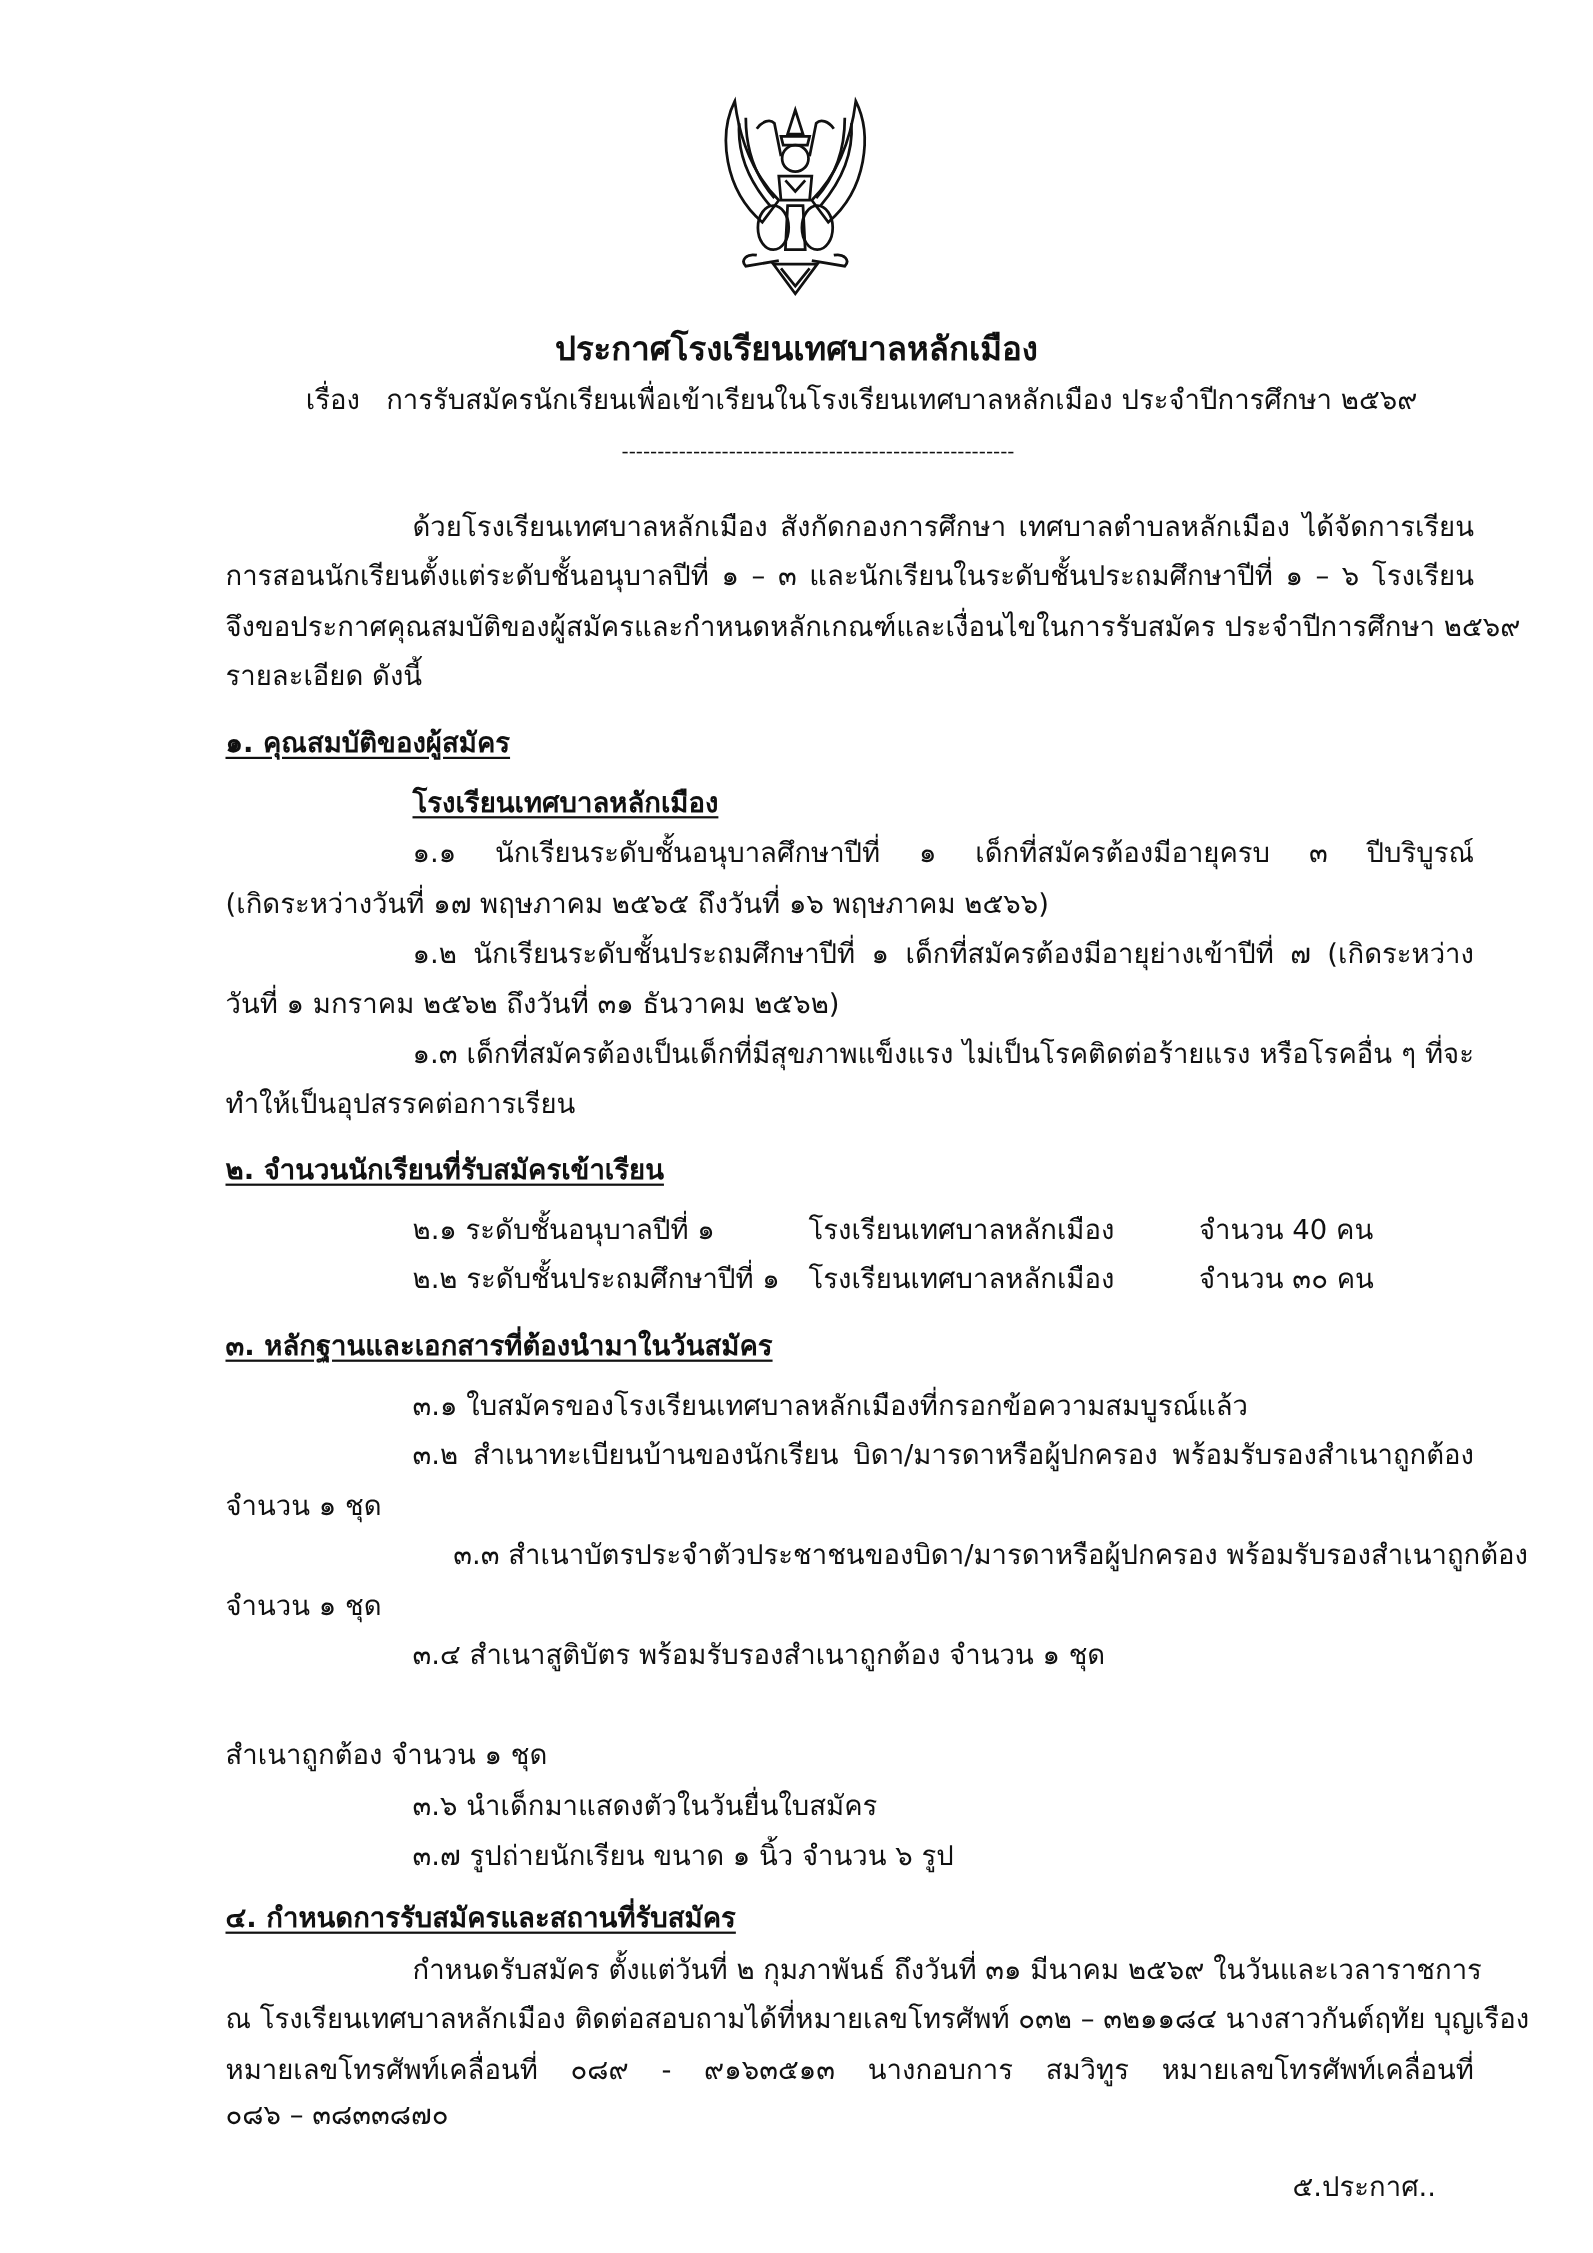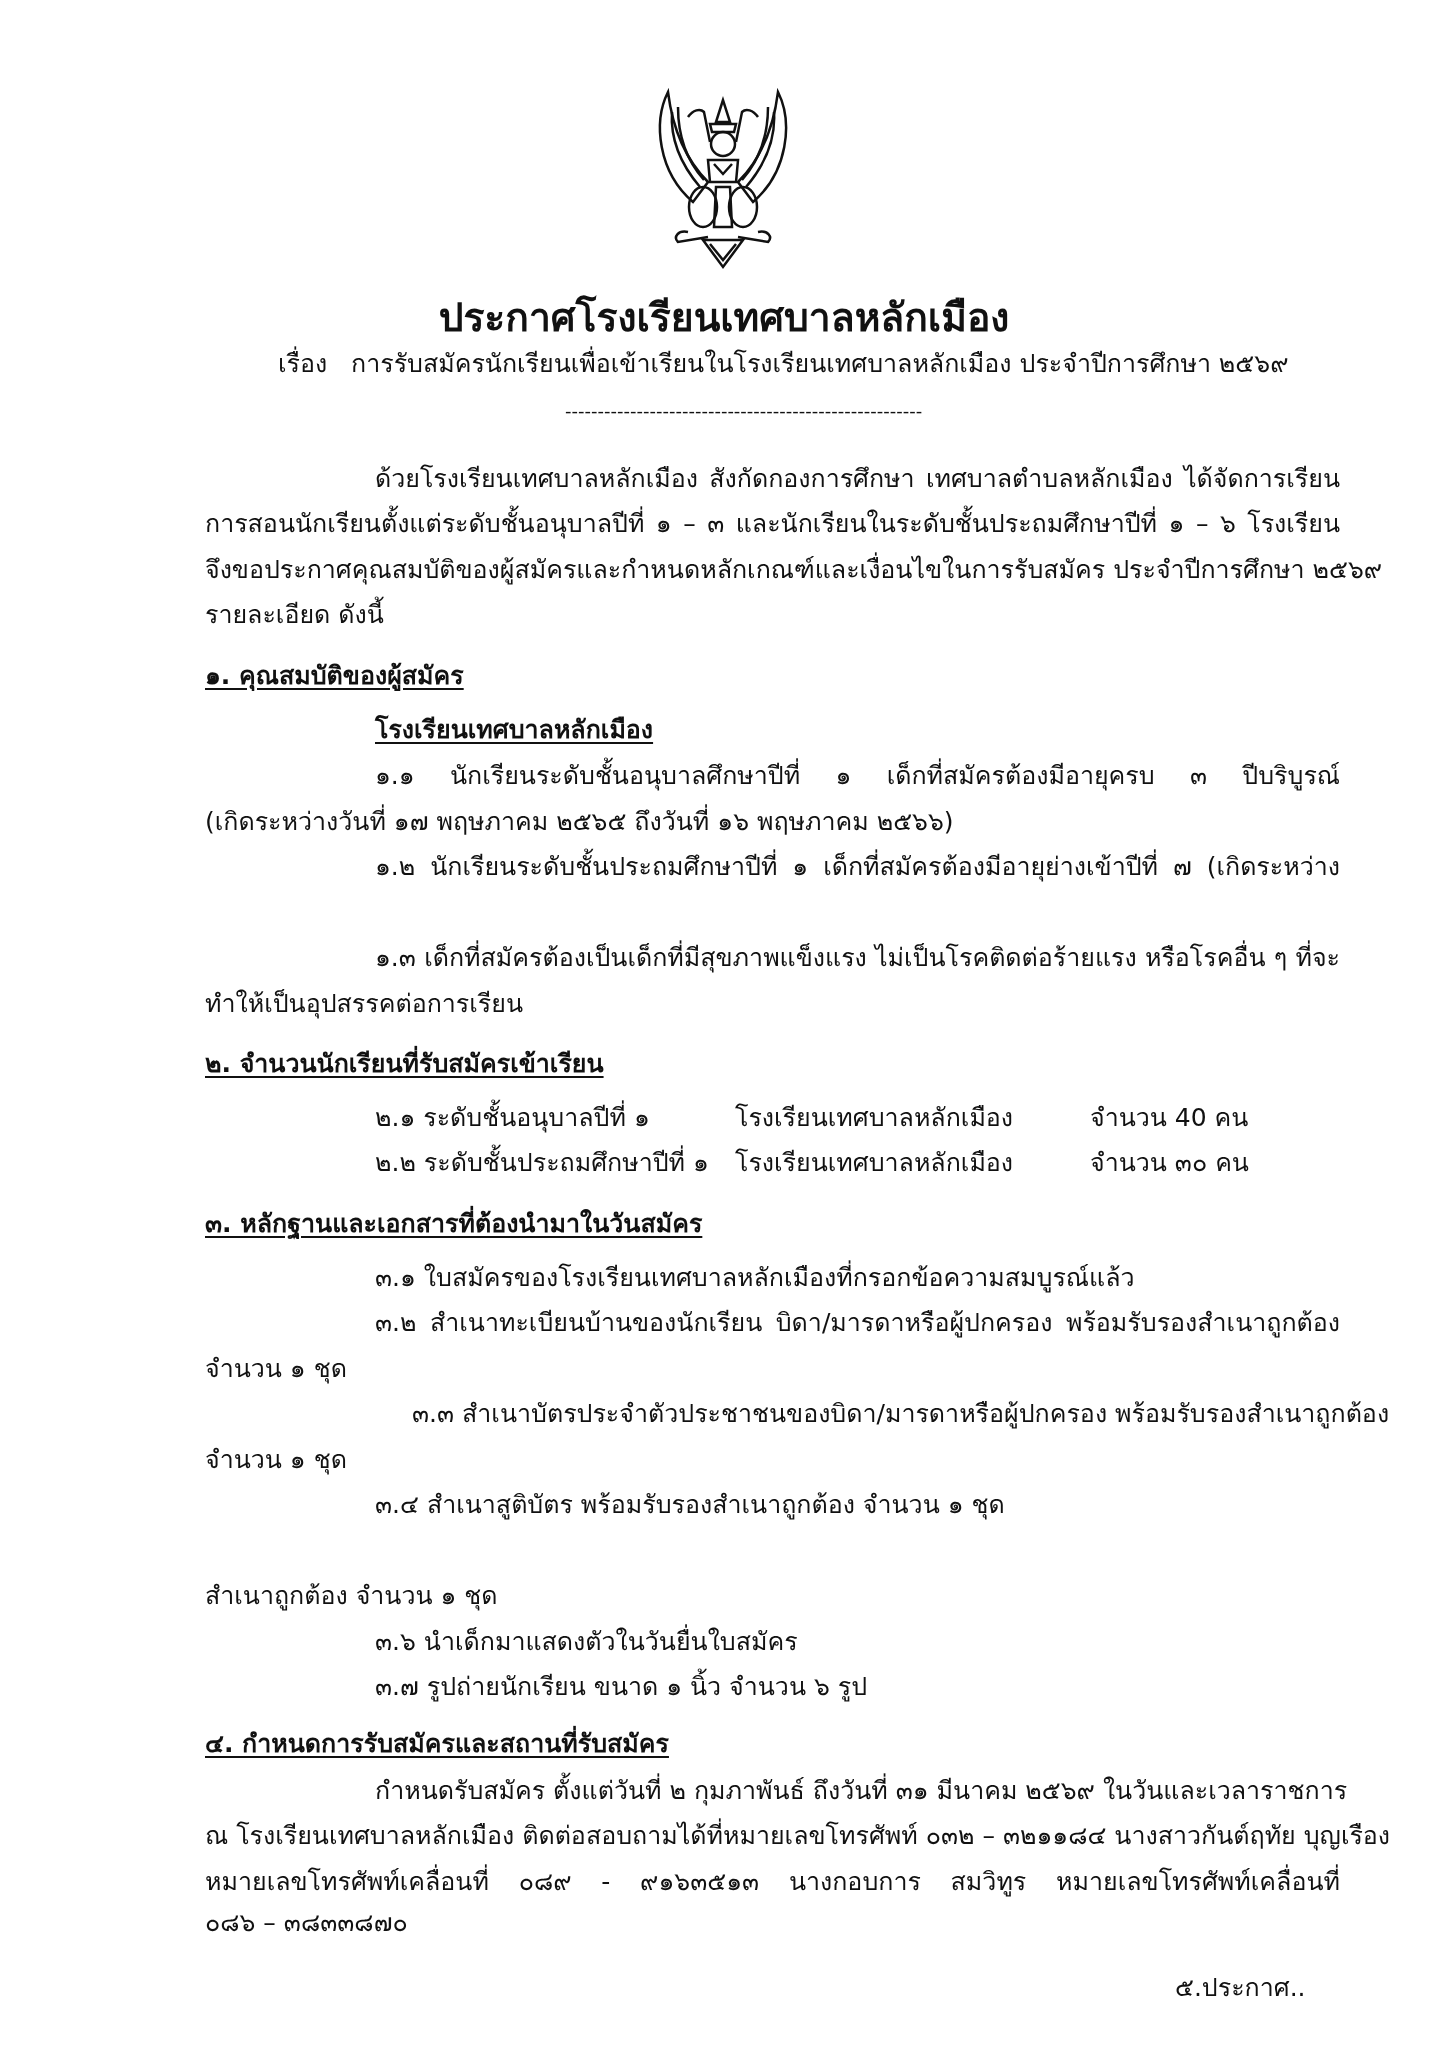--- a/index.html
+++ b/index.html
@@ -1,21 +1,21 @@
 <!DOCTYPE html>
 <html><head>
 <meta charset="utf-8">
 <style>
   html, body { margin: 0; padding: 0; background: #ffffff; }
   body { width: 1448px; height: 2048px; position: relative; overflow: hidden;
          font-family: "DejaVu Sans", "Liberation Sans", sans-serif; color: #111; }
   .page { position: absolute; left: 0; top: 0; width: 1448px; height: 2048px; background: #fff; }
   .emblem { position: absolute; left: 648px; top: 82px; width: 150px; height: 190px; }
   .line { position: absolute; white-space: nowrap; font-size: 25px; line-height: 36px; }
-  .title { font-size: 39px; font-weight: bold; }
+  .title { font-size: 30px; font-weight: bold; }
   .center { left: 0; width: 1448px; text-align: center; }
   .justify { left: 205px; width: 1135px; text-align: justify; text-align-last: justify; }
   .heading { font-weight: bold; text-decoration: underline; text-underline-offset: 4px; }
   .dash { letter-spacing: 0px; font-size: 18px; }
 </style>
 </head>
 <body>
 
 <div class="page">
 
@@ -64,20 +64,21 @@
   <div class="line" style="top:461px; left:375px; width:965px; text-align:justify; text-align-last:justify;">ด้วยโรงเรียนเทศบาลหลักเมือง  สังกัดกองการศึกษา  เทศบาลตำบลหลักเมือง  ได้จัดการเรียน</div>
   <div class="line justify" style="top:506px;">การสอนนักเรียนตั้งแต่ระดับชั้นอนุบาลปีที่ ๑ – ๓  และนักเรียนในระดับชั้นประถมศึกษาปีที่ ๑ – ๖ โรงเรียน</div>
   <div class="line justify" style="top:552px;">จึงขอประกาศคุณสมบัติของผู้สมัครและกำหนดหลักเกณฑ์และเงื่อนไขในการรับสมัคร ประจำปีการศึกษา  ๒๕๖๙</div>
   <div class="line" style="top:597px; left:205px;">รายละเอียด  ดังนี้</div>
 
   <div class="line heading" style="top:658px; left:205px;">๑. คุณสมบัติของผู้สมัคร</div>
   <div class="line heading" style="top:712px; left:375px;">โรงเรียนเทศบาลหลักเมือง</div>
   <div class="line" style="top:758px; left:375px; width:965px; text-align:justify; text-align-last:justify;">๑.๑  นักเรียนระดับชั้นอนุบาลศึกษาปีที่  ๑  เด็กที่สมัครต้องมีอายุครบ  ๓  ปีบริบูรณ์</div>
   <div class="line" style="top:804px; left:205px;">(เกิดระหว่างวันที่  ๑๗  พฤษภาคม  ๒๕๖๕  ถึงวันที่ ๑๖ พฤษภาคม  ๒๕๖๖)</div>
   <div class="line" style="top:849px; left:375px; width:965px; text-align:justify; text-align-last:justify;">๑.๒  นักเรียนระดับชั้นประถมศึกษาปีที่ ๑ เด็กที่สมัครต้องมีอายุย่างเข้าปีที่ ๗ (เกิดระหว่าง</div>
+  <div class="line" style="top:895px; left:205px;">วันที่  ๑  มกราคม  ๒๕๖๒  ถึงวันที่  ๓๑  ธันวาคม  ๒๕๖๒)</div>
   <div class="line" style="top:940px; left:375px; width:965px; text-align:justify; text-align-last:justify;">๑.๓  เด็กที่สมัครต้องเป็นเด็กที่มีสุขภาพแข็งแรง  ไม่เป็นโรคติดต่อร้ายแรง  หรือโรคอื่น ๆ ที่จะ</div>
   <div class="line" style="top:986px; left:205px;">ทำให้เป็นอุปสรรคต่อการเรียน</div>
 
   <div class="line heading" style="top:1046px; left:205px;">๒. จำนวนนักเรียนที่รับสมัครเข้าเรียน</div>
   <div>
     <div class="line" style="top:1100px; left:375px;">๒.๑  ระดับชั้นอนุบาลปีที่  ๑</div>
     <div class="line" style="top:1100px; left:735px;">โรงเรียนเทศบาลหลักเมือง</div>
     <div class="line" style="top:1100px; left:1090px;">จำนวน  40  คน</div>
     <div class="line" style="top:1145px; left:375px;">๒.๒  ระดับชั้นประถมศึกษาปีที่  ๑</div>
     <div class="line" style="top:1145px; left:735px;">โรงเรียนเทศบาลหลักเมือง</div>

